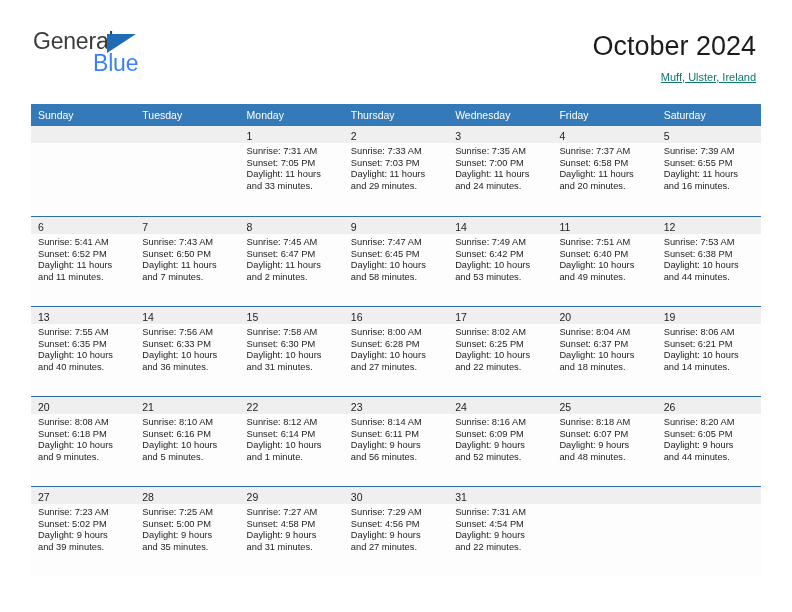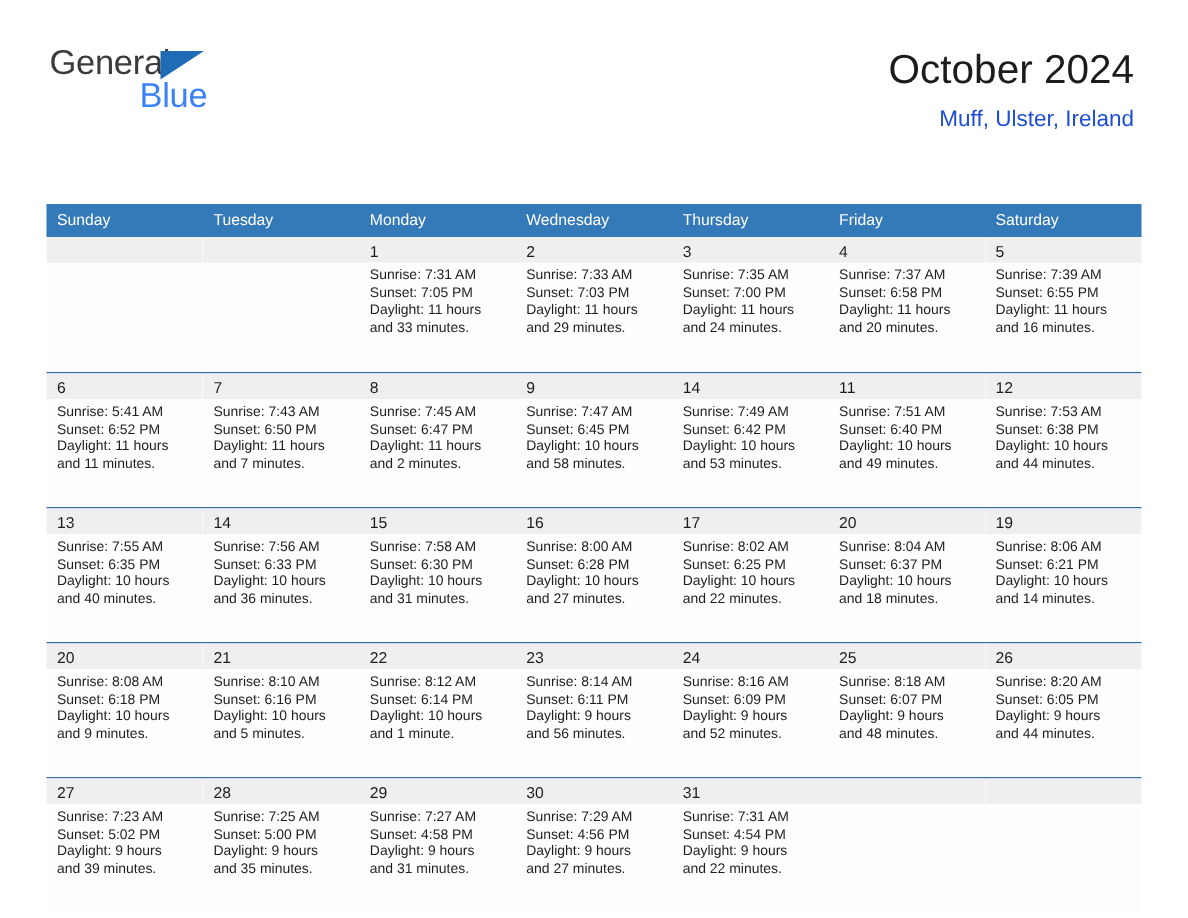--- a/index.html
+++ b/index.html
@@ -67,38 +67,38 @@
   }
   .cal-title {
     font-size: 27px;
     font-weight: normal;
     color: #1c1c1c;
     line-height: 1.1;
     letter-spacing: 0px;
   }
   .cal-subtitle {
     margin-top: 9px;
-    font-size: 15px;
-    color: #1d4ed8;
+    font-size: 11px;
+    color: #0f766e;
     letter-spacing: 0px;
+    text-decoration: underline;
   }
 
   
   .calendar {
     position: absolute;
     left: 31px;
     top: 104px;
     width: 730px;
   }
 
   .week-head {
     display: flex;
     background: #3479b8;
     height: 22px;
-    margin-top: 32px;
   }
   .week-head .wd {
     flex: 1 1 0;
     color: #ffffff;
     font-size: 10.5px;
     line-height: 22px;
     padding-left: 7px;
     white-space: nowrap;
   }
 
@@ -157,22 +157,22 @@
     </div>
 
   </div>
 
   <div class="calendar">
 
     <div class="week-head">
       <div class="wd">Sunday</div>
       <div class="wd">Tuesday</div>
       <div class="wd">Monday</div>
+      <div class="wd">Thursday</div>
       <div class="wd">Wednesday</div>
-      <div class="wd">Thursday</div>
       <div class="wd">Friday</div>
       <div class="wd">Saturday</div>
     </div>
 
     <div id="weeks-container">
         <div class="week-row first">
           <div class="day-cell empty">
             <div class="day-band"></div>
           </div>
           <div class="day-cell empty">

